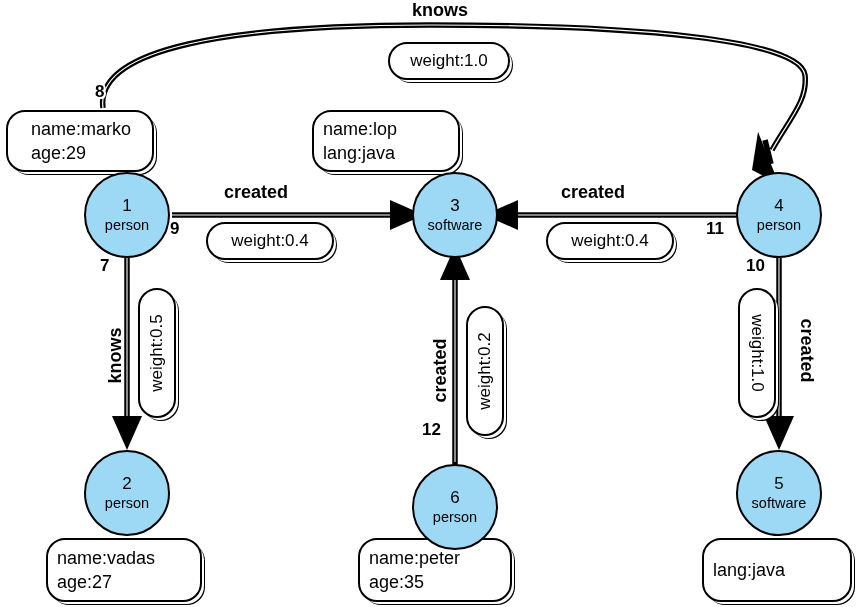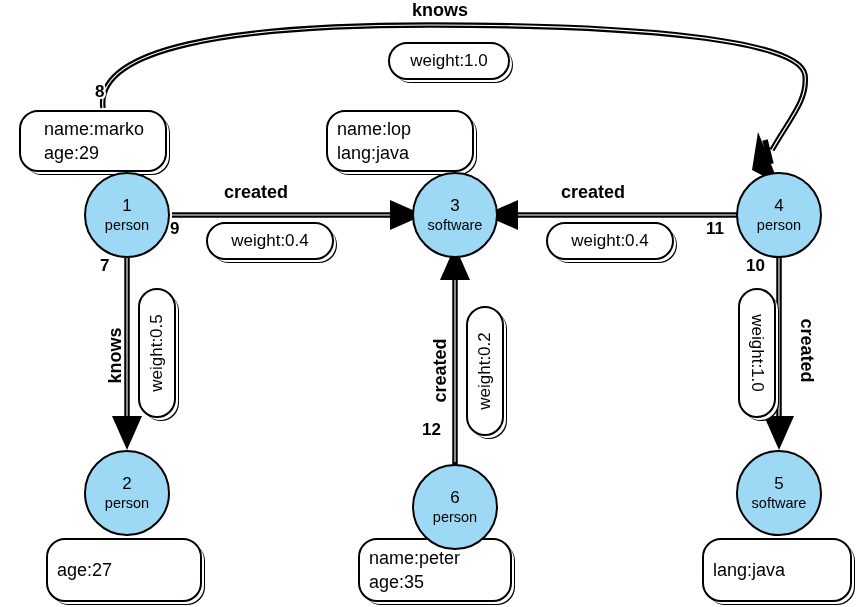--- a/index.html
+++ b/index.html
@@ -169,32 +169,33 @@
       <path d="M 440,280 L 455,246 L 470,280 z" fill="#000000"></path>
     </g>
 
     <g>
       <line x1="779" y1="258" x2="779" y2="432" stroke="#000000" stroke-width="5.5"></line>
       <line x1="779" y1="258" x2="779" y2="424" stroke="#FFFFFF" stroke-width="1.1"></line>
       <path d="M 764,416 L 779,450 L 794,416 z" fill="#000000"></path>
     </g>
   </svg>
 
-  <div class="prop-box" style="left:19px; top:110px; width:148px; height:62px;padding-left:23px;">
+  <div class="prop-box" style="left:6px; top:110px; width:148px; height:62px;padding-left:23px;">
     <span>name:marko</span>
     <span>age:29</span>
   </div>
 
-  <div class="prop-box" style="left:326px; top:110px; width:148px; height:62px;justify-content:center;">
+  <div class="prop-box" style="left:312px; top:110px; width:148px; height:62px;justify-content:center;">
     <span>name:lop</span>
     <span>lang:java</span>
   </div>
 
 
   <div class="prop-box" style="left:46px; top:538px; width:156px; height:64px;">
+    <span>name:vadas</span>
     <span>age:27</span>
   </div>
 
   <div class="prop-box" style="left:358px; top:538px; width:154px; height:64px;">
     <span>name:peter</span>
     <span>age:35</span>
   </div>
 
   <div class="prop-box" style="left:702px; top:538px; width:150px; height:64px;">
     <span>lang:java</span>

